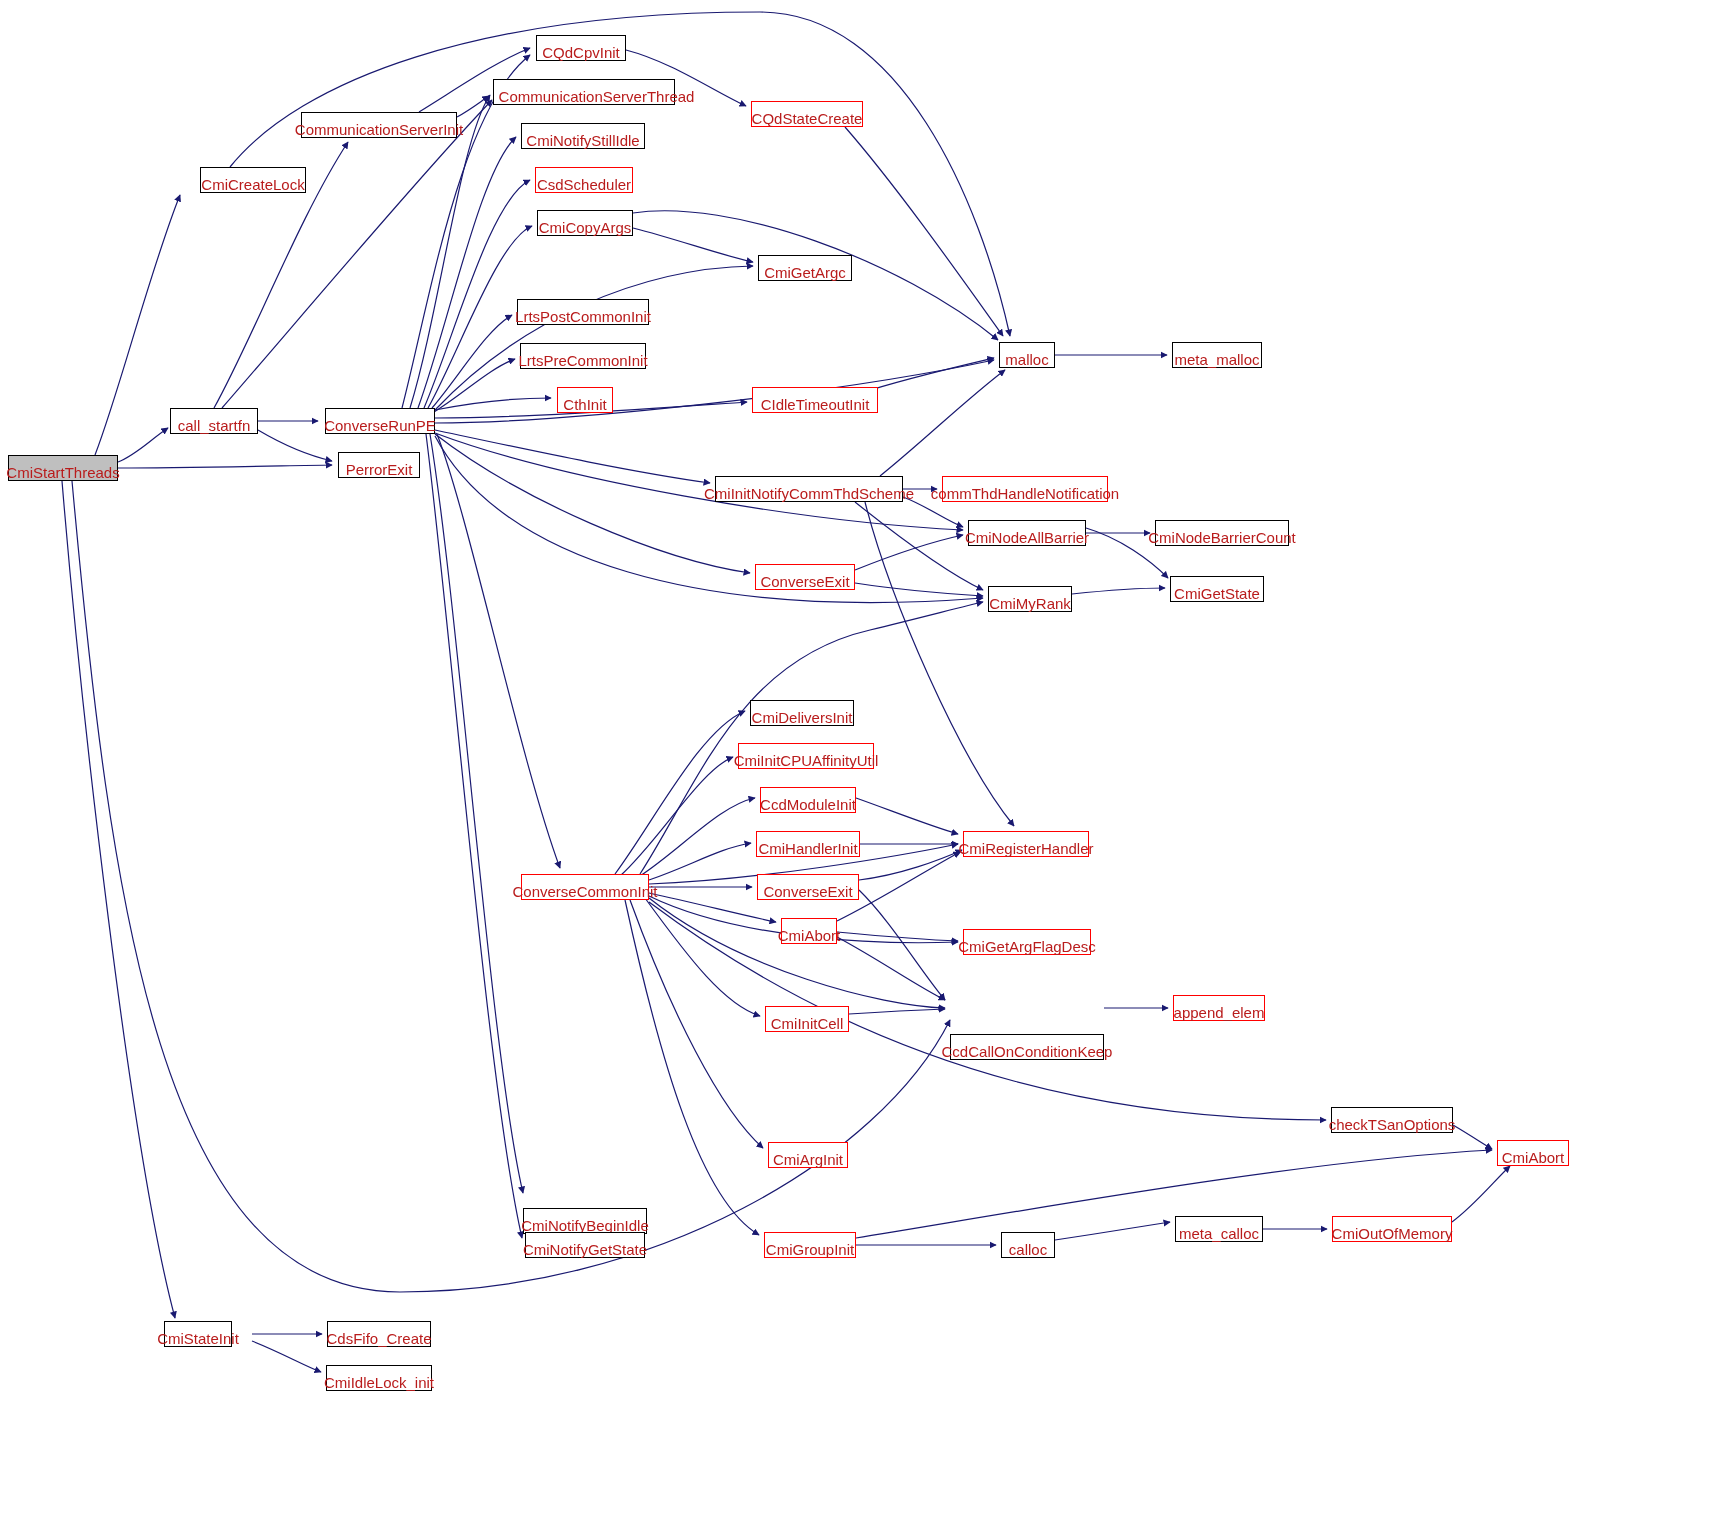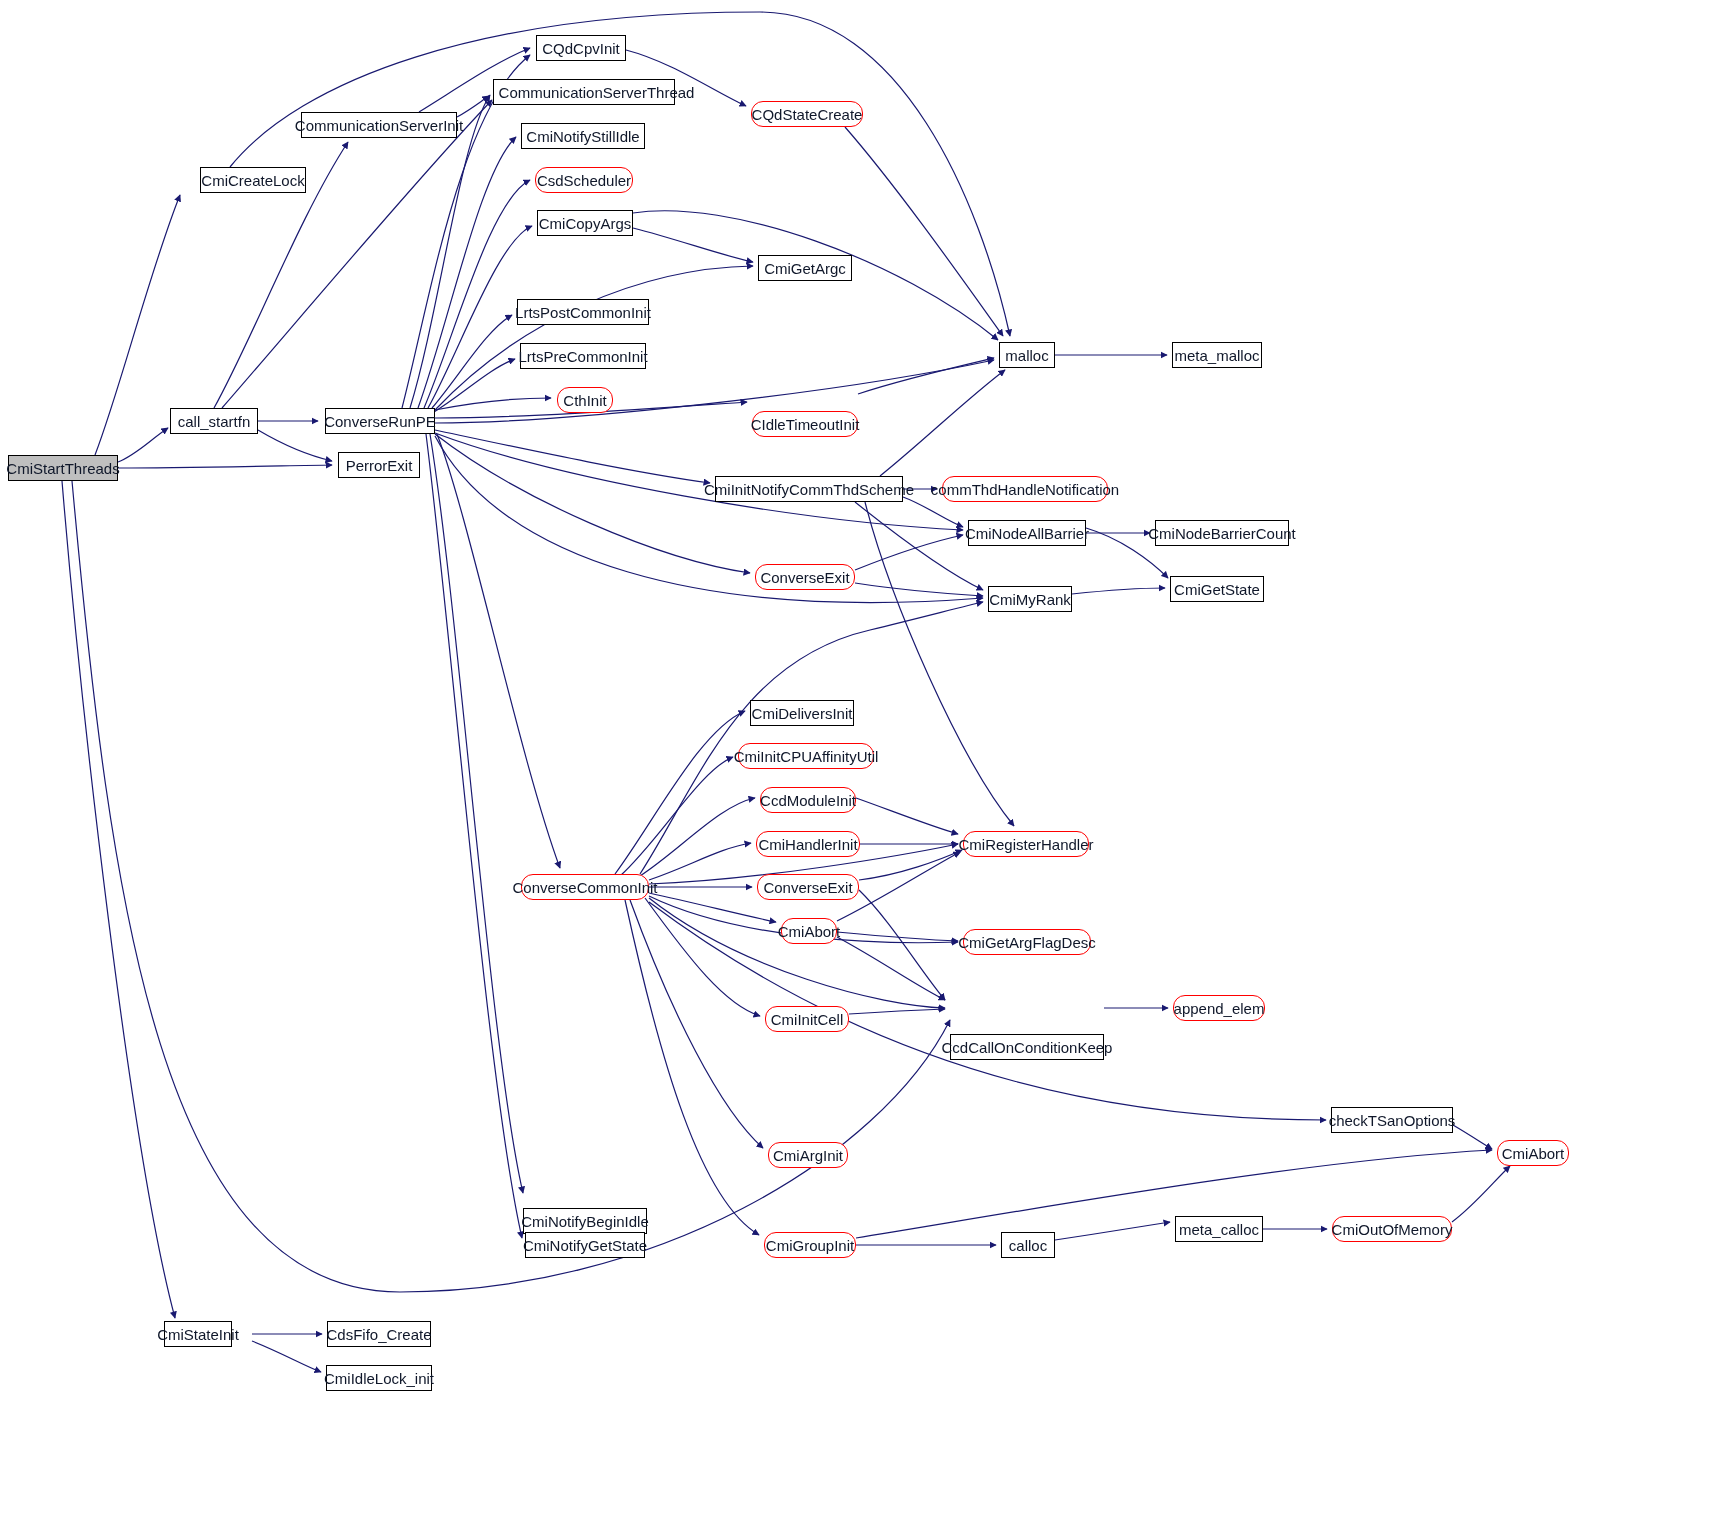--- a/index.html
+++ b/index.html
@@ -21,33 +21,32 @@
     top: 0;
     width: 1731px;
     height: 1537px;
     pointer-events: none;
   }
   .node {
     position: absolute;
     box-sizing: border-box;
     border: 1px solid #000000;
     background: #ffffff;
-    color: #0f172a;
+    color: #b91c1c;
     font-size: 15px;
     line-height: 1;
     display: flex;
-    align-items: center;
+    align-items: flex-end;
     justify-content: center;
     white-space: nowrap;
     padding: 0 7px;
     z-index: 2;
   }
   .node.red {
     border-color: #ff0000;
-    border-radius: 12px;
   }
   .node.root {
     background: #bfbfbf;
     border-color: #000000;
   }
   .node-label {
     display: block;
     pointer-events: none;
   }
 </style>
@@ -185,21 +184,21 @@
       </div>
       <div class="node" style="left: 517px; top: 299px; width: 132px; height: 26px;">
         <span class="node-label">LrtsPostCommonInit</span>
       </div>
       <div class="node" style="left: 520px; top: 343px; width: 126px; height: 26px;">
         <span class="node-label">LrtsPreCommonInit</span>
       </div>
       <div class="node red" style="left: 557px; top: 387px; width: 56px; height: 26px;">
         <span class="node-label">CthInit</span>
       </div>
-      <div class="node red" style="left: 752px; top: 387px; width: 106px; height: 26px; margin-top: 24px;">
+      <div class="node red" style="left: 752px; top: 387px; width: 126px; height: 26px;">
         <span class="node-label">CIdleTimeoutInit</span>
       </div>
       <div class="node" style="left: 999px; top: 342px; width: 56px; height: 26px;">
         <span class="node-label">malloc</span>
       </div>
       <div class="node" style="left: 1172px; top: 342px; width: 90px; height: 26px;">
         <span class="node-label">meta_malloc</span>
       </div>
       <div class="node" style="left: 715px; top: 476px; width: 188px; height: 26px;">
         <span class="node-label">CmiInitNotifyCommThdScheme</span>

